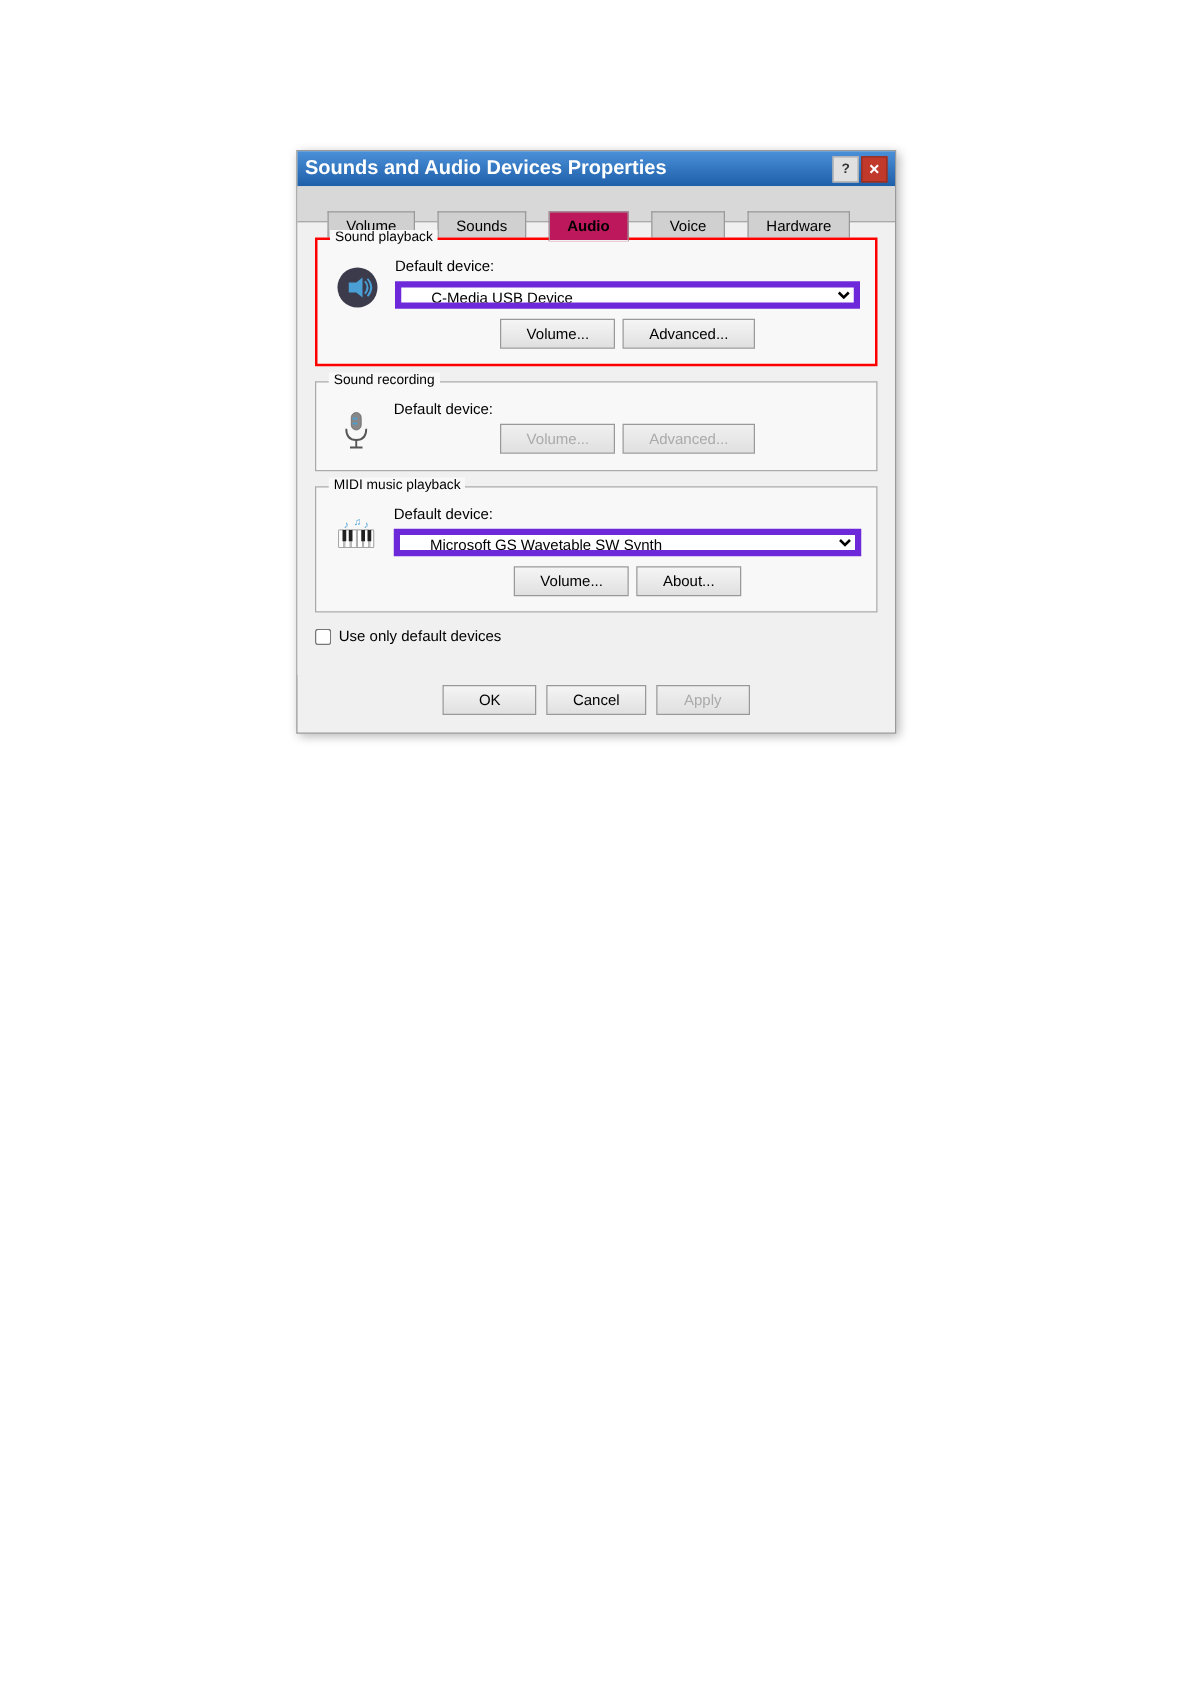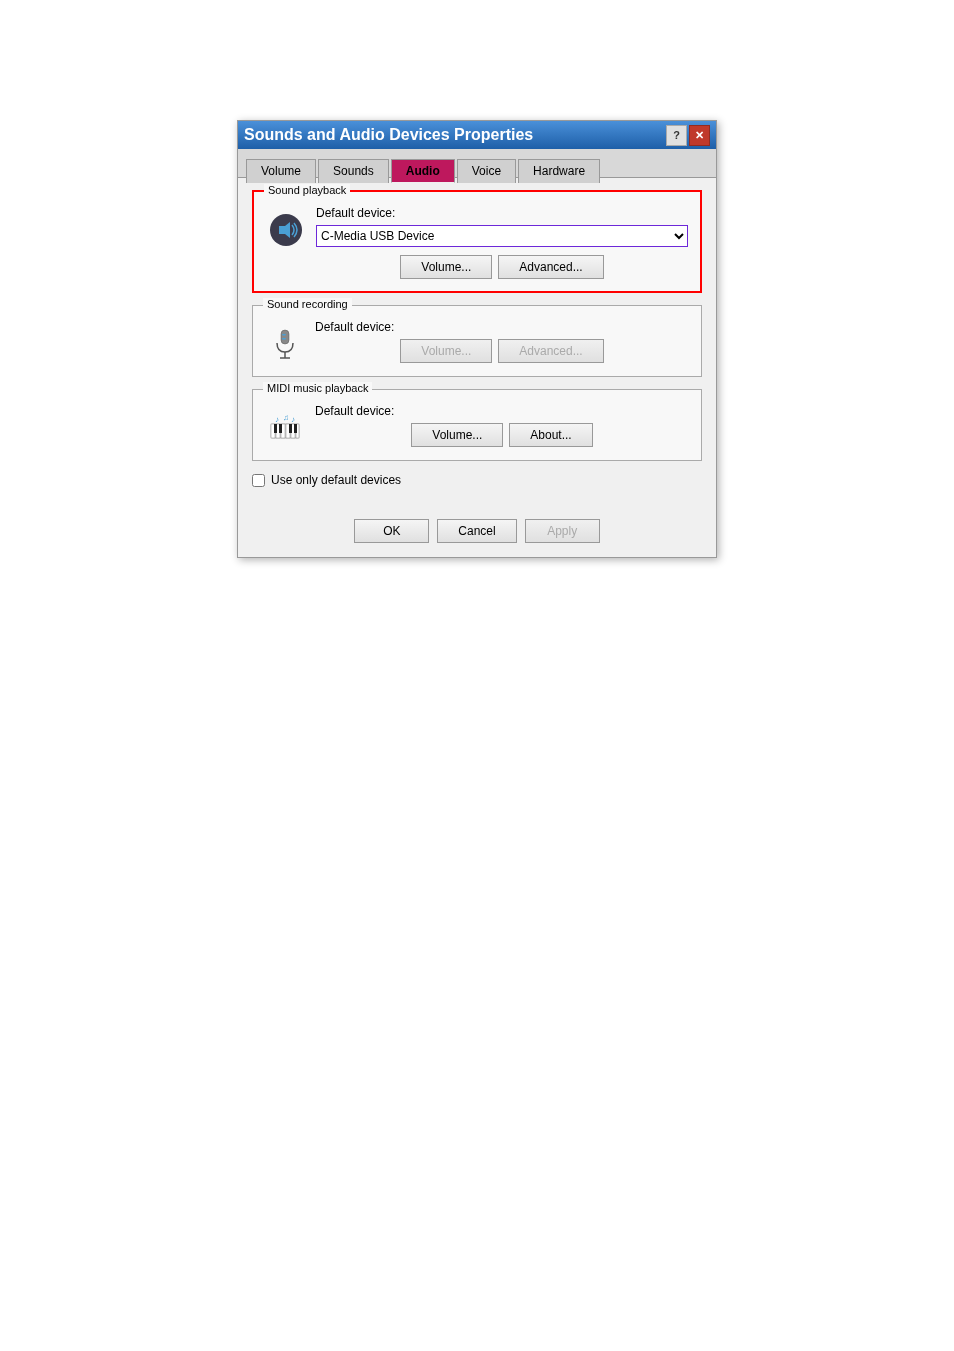--- a/index.html
+++ b/index.html
@@ -84,21 +84,22 @@
 
     .tab {
       padding: 4px 14px;
       border: 1px solid #999;
       border-bottom: none;
       background: #d0d0d0;
       cursor: pointer;
       font-size: 12px;
       color: #000;
       position: relative;
-      top: 6px;
+      top: 16px;
+      margin-left: 16px;
     }
 
     .tab.active {
       background: #be185d;
       border-bottom: 1px solid #f0f0f0;
       z-index: 1;
       font-weight: bold;
     }
 
     .content {
@@ -156,24 +157,24 @@
 
     .select-row {
       display: flex;
       align-items: center;
       margin-bottom: 8px;
     }
 
     select {
       width: 100%;
       height: 22px;
-      border: 1px solid #6d28d9;
+      border: 5px solid #6d28d9;
       background: white;
       font-size: 12px;
-      padding: 0 0;
+      padding: 0 20px;
       cursor: pointer;
     }
 
     select:disabled {
       background: #e8e8e8;
       color: #888;
     }
 
     .button-row {
       display: flex;
@@ -341,20 +342,25 @@
             <rect x="27" y="14" width="3" height="9" rx="0" fill="#222"></rect>
 
             <text x="8" y="12" font-size="8" fill="#4a9fd4">♪</text>
             <text x="16" y="10" font-size="8" fill="#4a9fd4">♫</text>
             <text x="24" y="12" font-size="8" fill="#4a9fd4">♪</text>
           </svg>
         </div>
         <div class="device-info">
           <div class="device-label">
             <span>Default device:</span>
+          </div>
+          <div class="select-row">
+            <select>
+              <option>Microsoft GS Wavetable SW Synth</option>
+            </select>
           </div>
           <div class="button-row">
             <button>
               <span>Volume...</span>
             </button>
             <button>
               <span>About...</span>
             </button>
           </div>
         </div>

